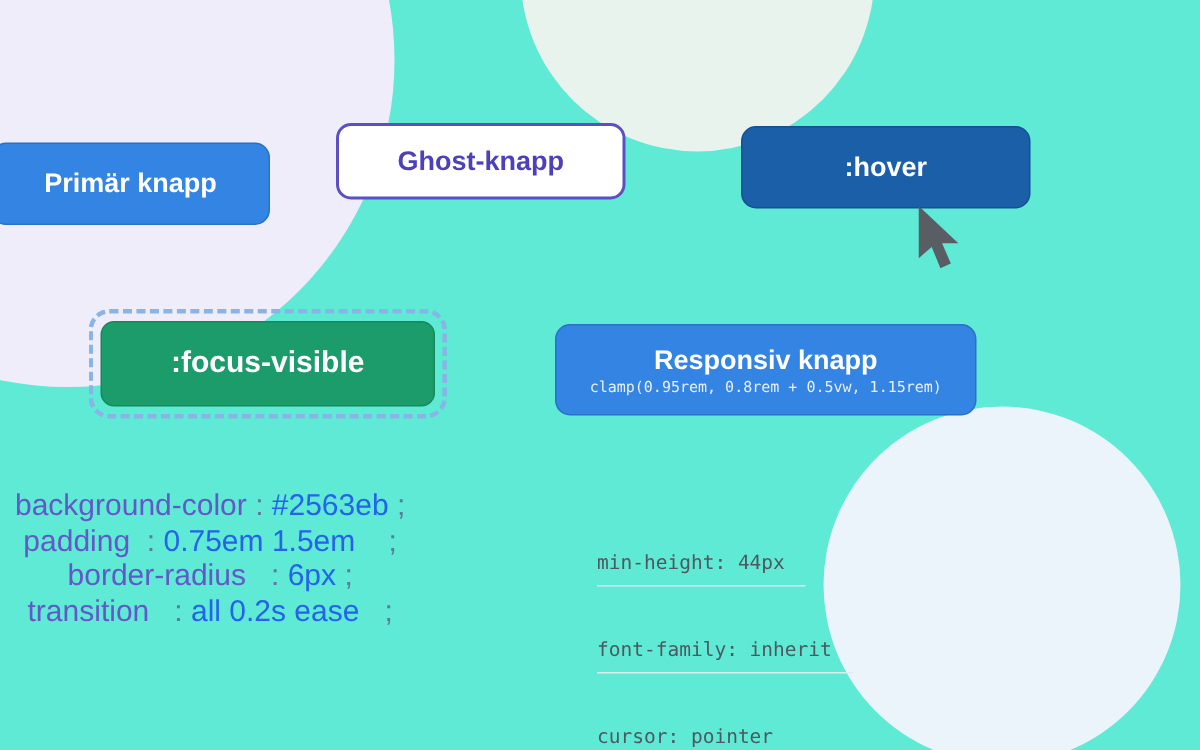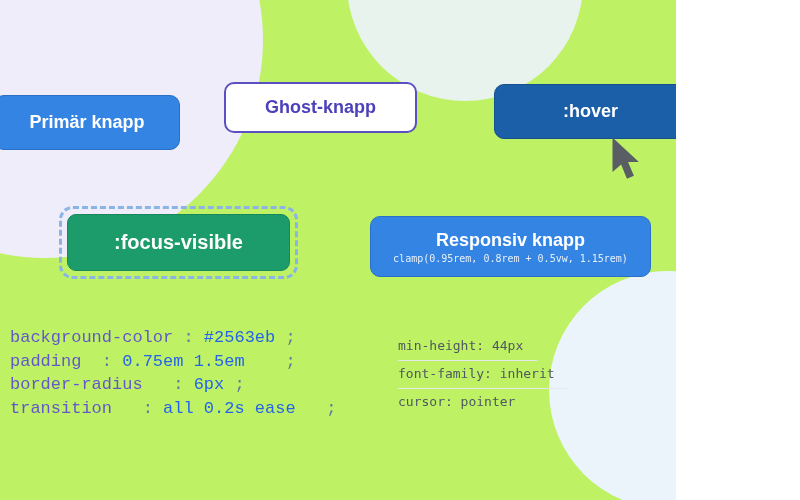--- a/index.html
+++ b/index.html
@@ -1,18 +1,18 @@
 <!DOCTYPE html>
 <html><head>
 <meta charset="utf-8">
 <style>
   html,body{margin:0;padding:0;background:#ffffff;}
   .stage{
-    position:relative;width:676px;height:500px;overflow:hidden;
-    background:#bef264;font-family:"Liberation Sans",sans-serif;
+    position:relative;width:800px;height:500px;overflow:hidden;
+    background:#5eead4;font-family:"Liberation Sans",sans-serif;text-align:center;
   }
   
   .circle{position:absolute;border-radius:50%;z-index:0;}
   .circle-lavender{left:-173px;top:-178px;width:436px;height:436px;background:#efedf9;}
   .circle-mint{left:347px;top:-135px;width:236px;height:236px;background:#e7f3ec;}
   .circle-blue{left:549px;top:271px;width:238px;height:238px;background:#ecf4fb;}
 
   
   .btn{
     position:absolute;z-index:2;display:flex;align-items:center;justify-content:center;
@@ -51,35 +51,35 @@
     font-family:"DejaVu Sans Mono",monospace;font-weight:normal;
     font-size:10px;color:rgba(255,255,255,0.88);letter-spacing:0;
   }
 
   
   .cursor-icon{position:absolute;left:608px;top:136px;z-index:3;width:34px;height:50px;}
 
   
   .css-snippet{
     position:absolute;z-index:2;left:10px;top:326px;
-    font-family:Liberation Mono, monospace;font-size:17px;line-height:23.5px;
+    font-family:Liberation Sans, sans-serif;font-size:20px;line-height:23.5px;
   }
   .css-snippet .line{white-space:pre;}
   .css-prop{color:#6458c8;}
   .css-punct{color:#5b7a9e;}
   .css-value{color:#2563eb;}
 
   
   .a11y-snippet{
     position:absolute;z-index:2;left:398px;top:333px;
     font-family:"DejaVu Sans Mono",monospace;font-size:13px;color:#4f5861;
     list-style:none;margin:0;padding:0;
   }
   .a11y-snippet li{
-    display:table;padding:5px 14px 7px 0;white-space:pre;
+    display:table;padding:5px 14px 7px 0;white-space:pre;margin-top:30px;
   }
   .a11y-snippet li.divided{border-bottom:1px solid #e4e9ee;}
 </style>
 </head>
 <body>
 
 <div class="stage">
 
   <div class="circle circle-lavender"></div>
   <div class="circle circle-mint"></div>

